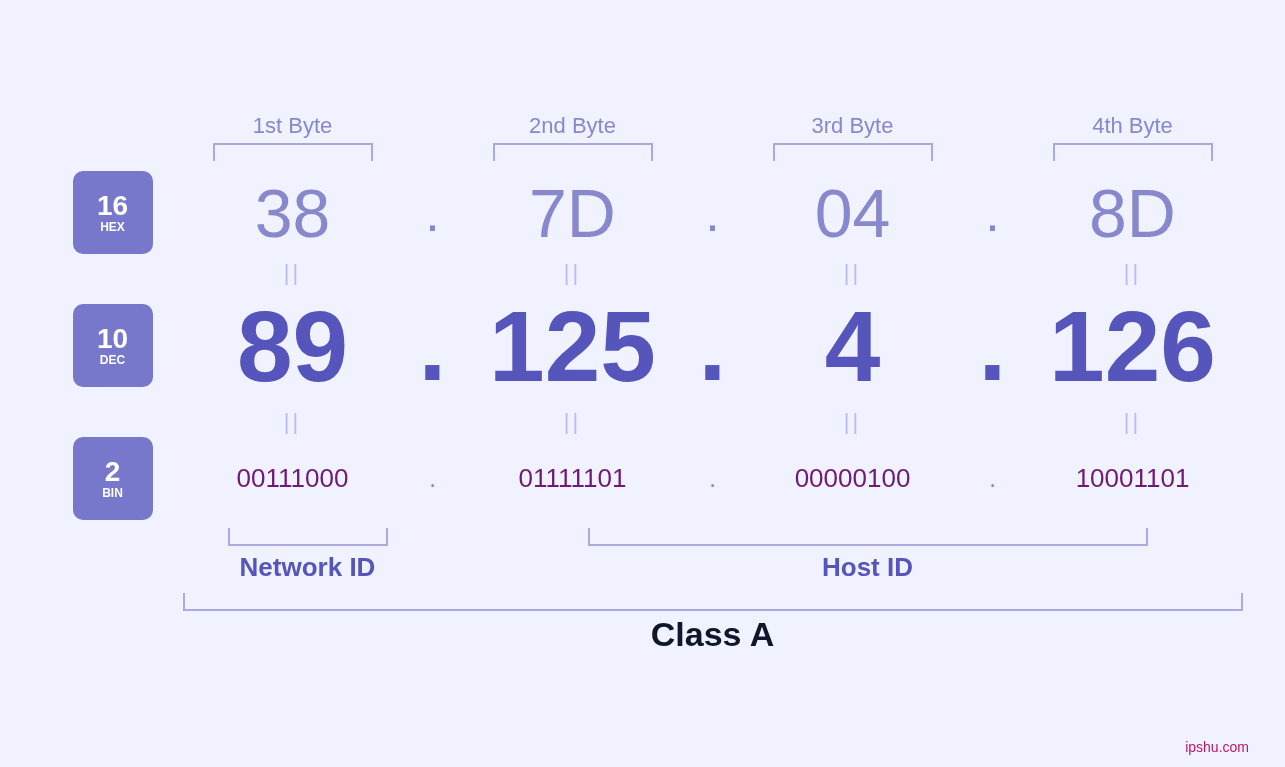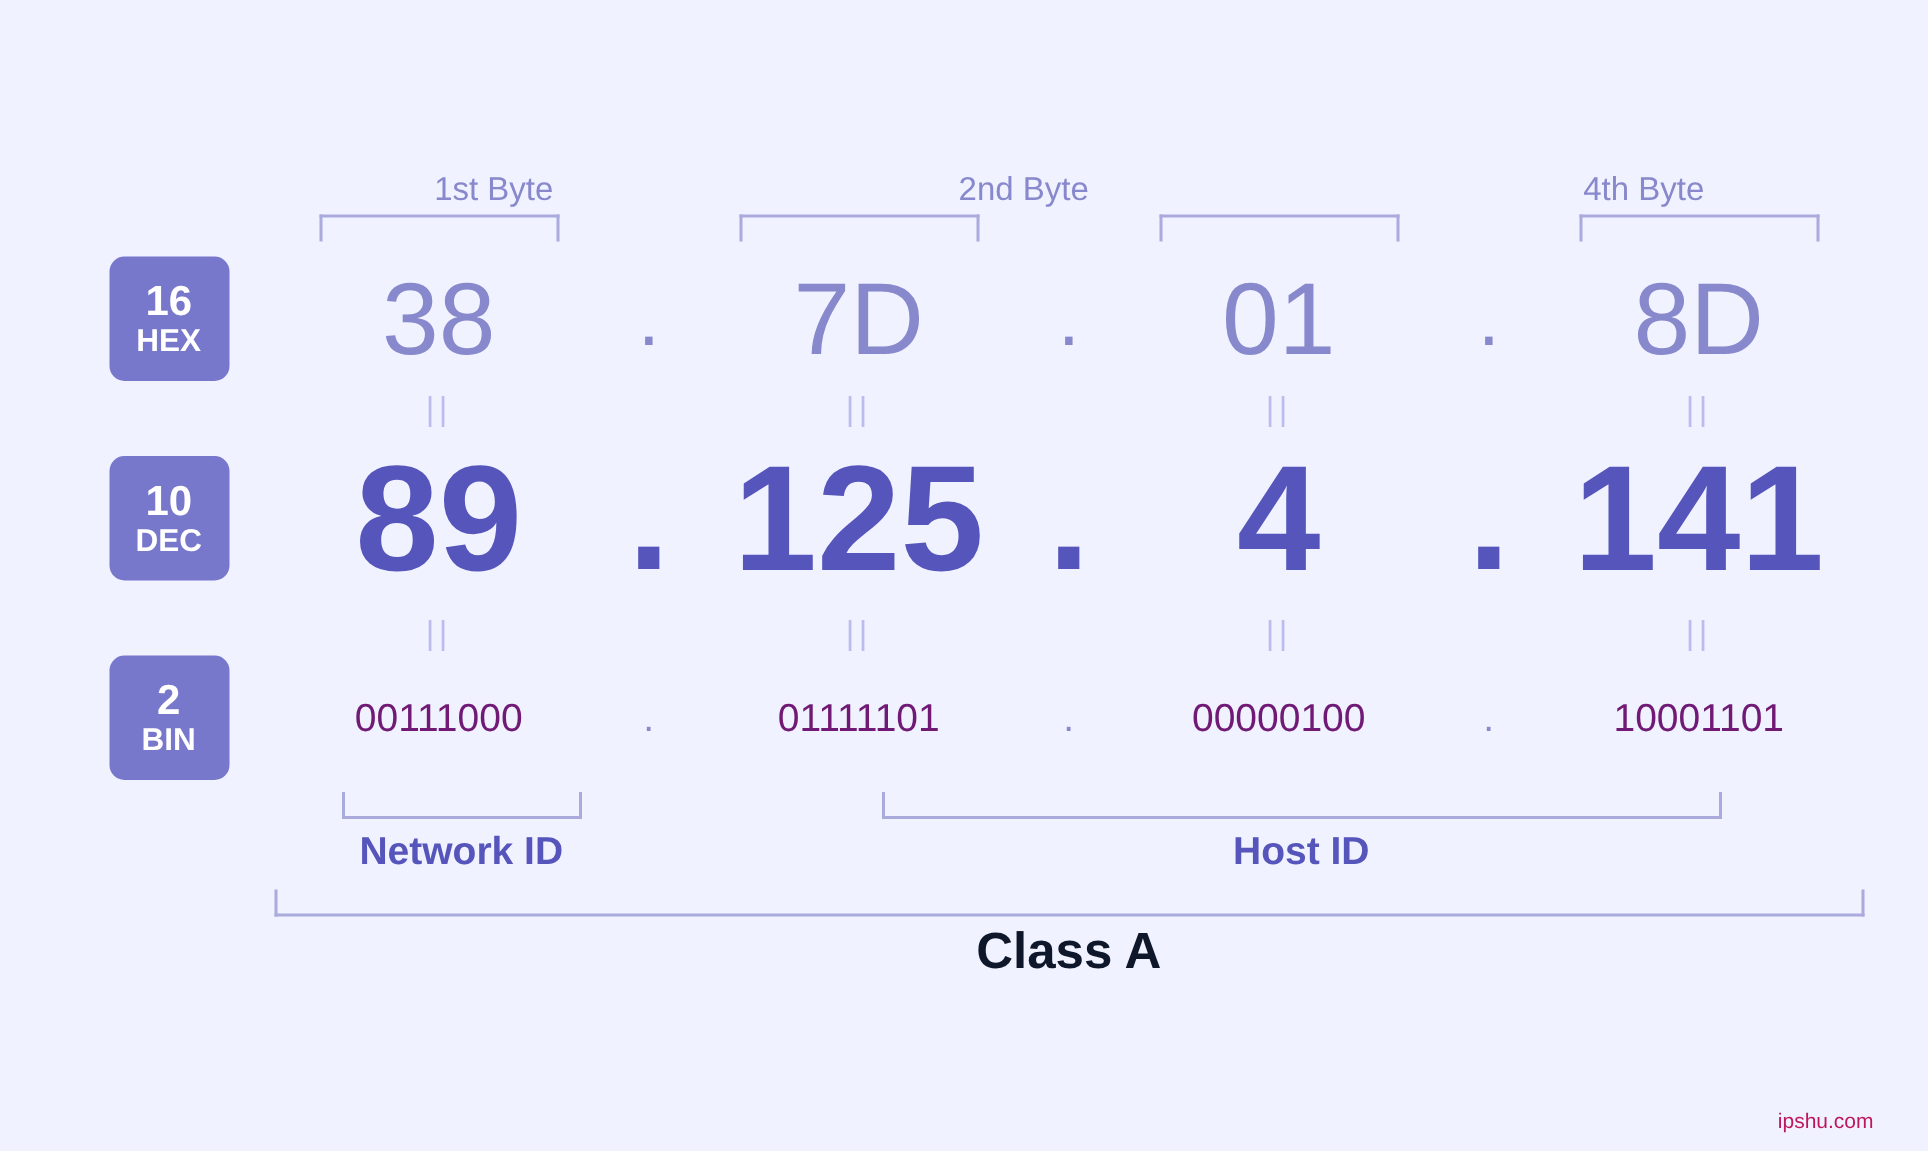--- a/index.html
+++ b/index.html
@@ -107,21 +107,21 @@
       justify-content: center;
       font-weight: bold;
     }
 
     .badge-number {
       font-size: 28px;
       line-height: 1.1;
     }
 
     .badge-text {
-      font-size: 21px;
+      font-size: 12px;
       line-height: 1.1;
     }
 
     .value-cell {
       flex: 1;
       display: flex;
       justify-content: center;
       align-items: center;
     }
 
@@ -343,20 +343,23 @@
   <div class="byte-labels-row">
     <div class="badge-spacer"></div>
     <div class="byte-label-group">
       <span class="byte-label">1st Byte</span>
     </div>
     <div class="separator-cell"></div>
     <div class="byte-label-group">
       <span class="byte-label">2nd Byte</span>
     </div>
     <div class="separator-cell"></div>
+    <div class="byte-label-group">
+      <span class="byte-label">3rd Byte</span>
+    </div>
     <div class="separator-cell"></div>
     <div class="byte-label-group">
       <span class="byte-label">4th Byte</span>
     </div>
   </div>
 
   <div class="bracket-row-top">
     <div class="bracket-spacer"></div>
     <div class="bracket-cell">
       <div class="bracket-top"></div>
@@ -388,21 +391,21 @@
     <div class="separator-cell">
       <span class="separator-dot">.</span>
     </div>
     <div class="value-cell">
       <span class="hex-value">7D</span>
     </div>
     <div class="separator-cell">
       <span class="separator-dot">.</span>
     </div>
     <div class="value-cell">
-      <span class="hex-value">01</span>
+      <span class="hex-value">04</span>
     </div>
     <div class="separator-cell">
       <span class="separator-dot">.</span>
     </div>
     <div class="value-cell">
       <span class="hex-value">8D</span>
     </div>
   </div>
 
   <div class="equals-row">
@@ -443,21 +446,21 @@
     <div class="separator-cell">
       <span class="dec-dot">.</span>
     </div>
     <div class="value-cell">
       <span class="dec-value">4</span>
     </div>
     <div class="separator-cell">
       <span class="dec-dot">.</span>
     </div>
     <div class="value-cell">
-      <span class="dec-value">141</span>
+      <span class="dec-value">126</span>
     </div>
   </div>
 
   <div class="equals-row">
     <div class="equals-spacer"></div>
     <div class="equals-cell">
       <span class="equals-sign">||</span>
     </div>
     <div class="equals-sep-cell"></div>
     <div class="equals-cell">

